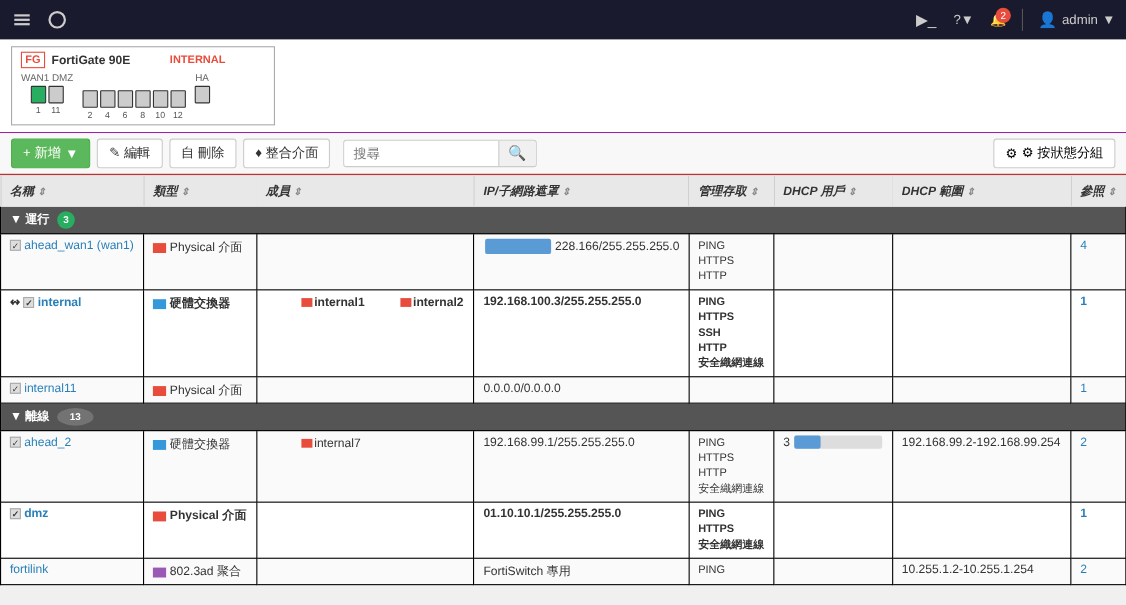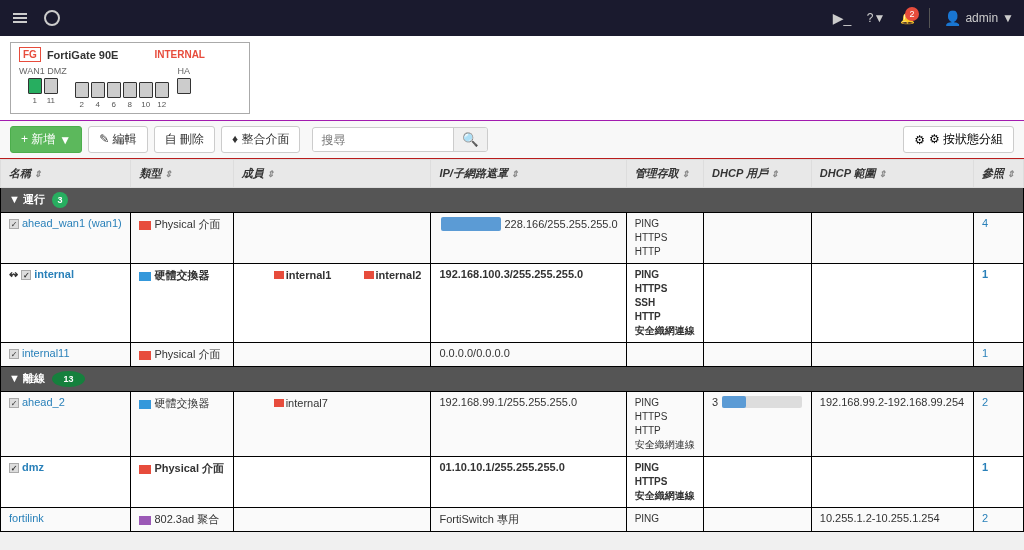--- a/index.html
+++ b/index.html
@@ -292,21 +292,21 @@
       <td></td>
       <td><span></span></td>
       <td><a class="link-blue">1</a></td>
     </tr>
         <tr class="group-row">
     <td colspan="8">
       <span class="group-toggle">
         <span>▼</span>
         <strong>離線</strong>
       </span>
-      <span style="background:#15803d;color:white;border-radius:50%;width:33px;height:16px;display:inline-flex;align-items:center;justify-content:center;font-size:9px;margin-left:4px;">13</span>
+      <span style="background:#737373;color:white;border-radius:50%;width:33px;height:16px;display:inline-flex;align-items:center;justify-content:center;font-size:9px;margin-left:4px;">13</span>
     </td>
         </tr>
         <tr class="row-even">
       <td><span style="display:inline-block;width:10px;height:10px;border:1px solid #aaa;background:#ddd;margin-right:3px;vertical-align:middle;font-size:8px;text-align:center;line-height:10px;">✓</span><a class="link-blue">ahead_2</a></td>
       <td><span style="display:inline-block;width:12px;height:9px;background:#3498db;margin-right:3px;vertical-align:middle;"></span><span>硬體交換器</span></td>
       <td><div class="member-tag">
         <span class="member-dot member-dot-red"></span>
         <span>internal7</span>
       </div></td>
       <td><span>192.168.99.1/255.255.255.0</span></td>

